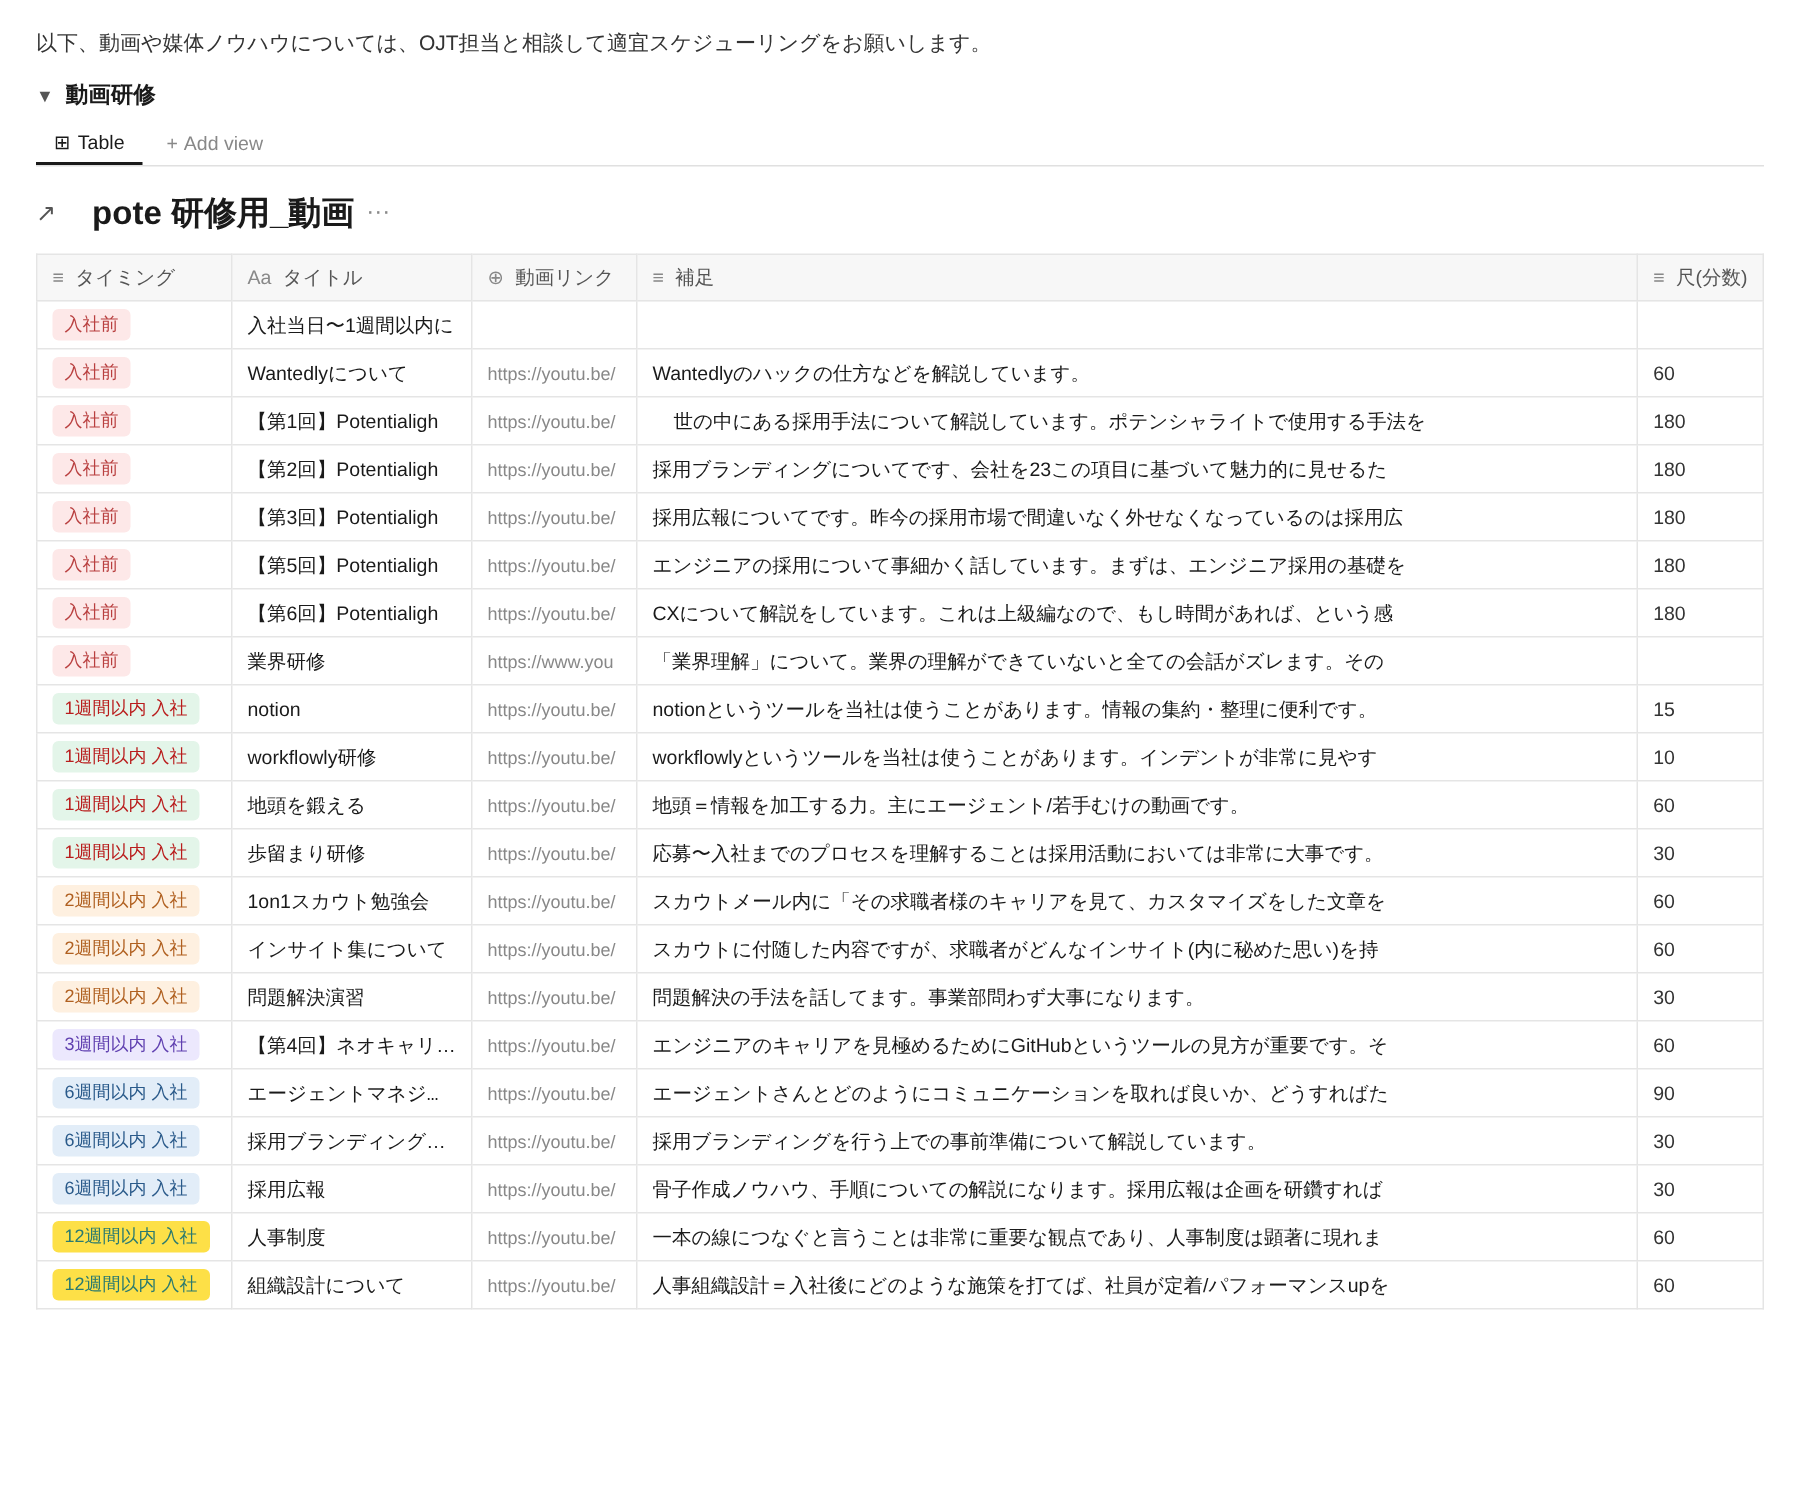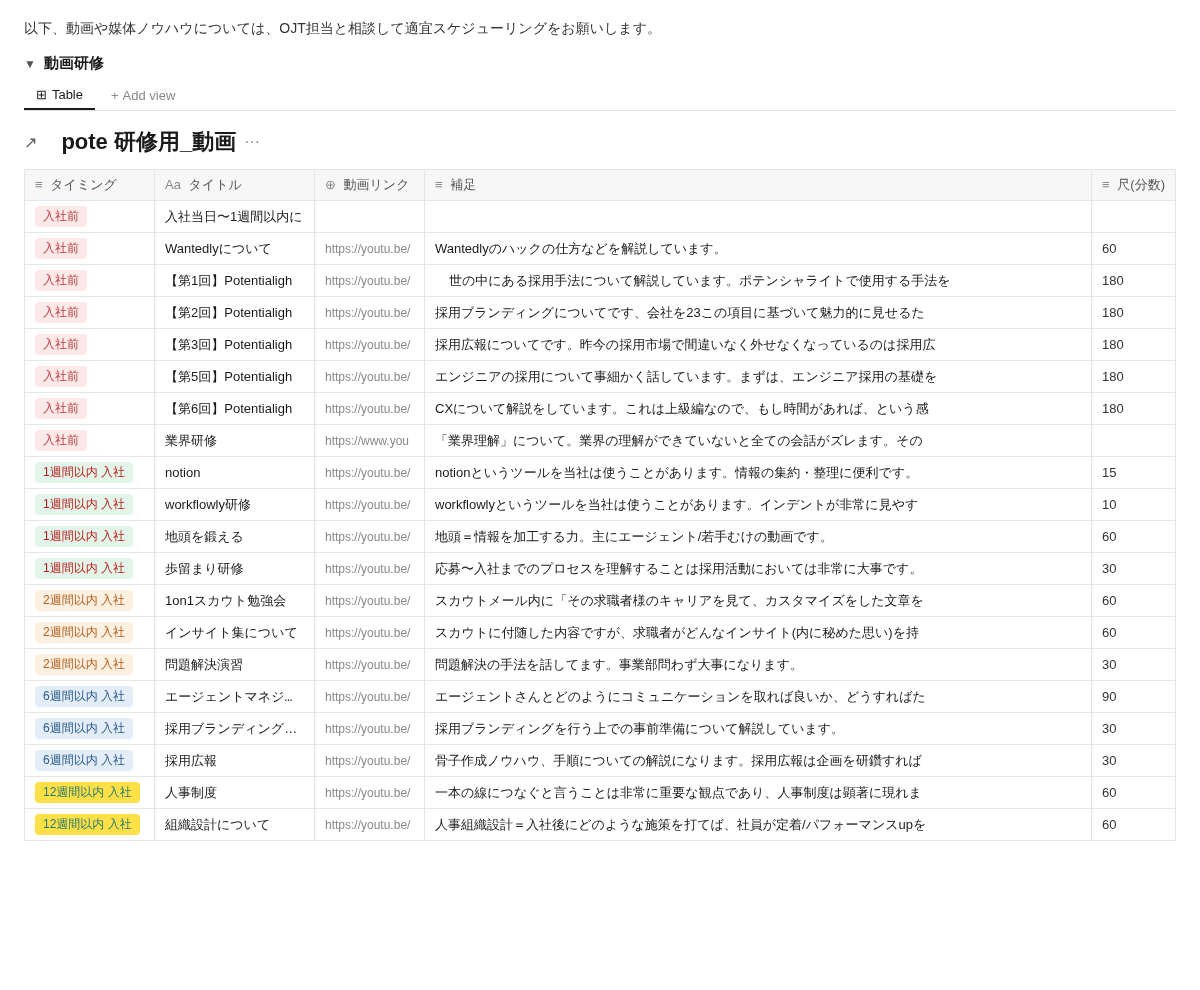--- a/index.html
+++ b/index.html
@@ -292,20 +292,27 @@
         <td class="score-cell">60</td>
       </tr>
       <tr>
         <td><span class="badge badge-orange">2週間以内 入社</span></td>
         <td style="max-width: 160px; overflow: hidden; text-overflow: ellipsis; white-space: nowrap;">問題解決演習</td>
         <td style="max-width: 110px; overflow: hidden; text-overflow: ellipsis; white-space: nowrap; color: rgb(136, 136, 136); font-size: 12px;">https://youtu.be/</td>
         <td style="overflow: hidden; text-overflow: ellipsis; white-space: nowrap; margin-left: 32px;">問題解決の手法を話してます。事業部問わず大事になります。</td>
         <td class="score-cell">30</td>
       </tr>
       <tr>
+        <td><span class="badge badge-purple">3週間以内 入社</span></td>
+        <td style="max-width: 160px; overflow: hidden; text-overflow: ellipsis; white-space: nowrap;">【第4回】ネオキャリア</td>
+        <td style="max-width: 110px; overflow: hidden; text-overflow: ellipsis; white-space: nowrap; color: rgb(136, 136, 136); font-size: 12px;">https://youtu.be/</td>
+        <td style="overflow: hidden; text-overflow: ellipsis; white-space: nowrap;">エンジニアのキャリアを見極めるためにGitHubというツールの見方が重要です。そ</td>
+        <td class="score-cell">60</td>
+      </tr>
+      <tr>
         <td><span class="badge badge-blue">6週間以内 入社</span></td>
         <td style="max-width: 160px; overflow: hidden; text-overflow: ellipsis; white-space: nowrap; font-family: Liberation Mono, monospace;">エージェントマネジメン</td>
         <td style="max-width: 110px; overflow: hidden; text-overflow: ellipsis; white-space: nowrap; color: rgb(136, 136, 136); font-size: 12px;">https://youtu.be/</td>
         <td style="overflow: hidden; text-overflow: ellipsis; white-space: nowrap;">エージェントさんとどのようにコミュニケーションを取れば良いか、どうすればた</td>
         <td class="score-cell">90</td>
       </tr>
       <tr>
         <td><span class="badge badge-blue">6週間以内 入社</span></td>
         <td style="max-width: 160px; overflow: hidden; text-overflow: ellipsis; white-space: nowrap;">採用ブランディング事前</td>
         <td style="max-width: 110px; overflow: hidden; text-overflow: ellipsis; white-space: nowrap; color: rgb(136, 136, 136); font-size: 12px;">https://youtu.be/</td>

